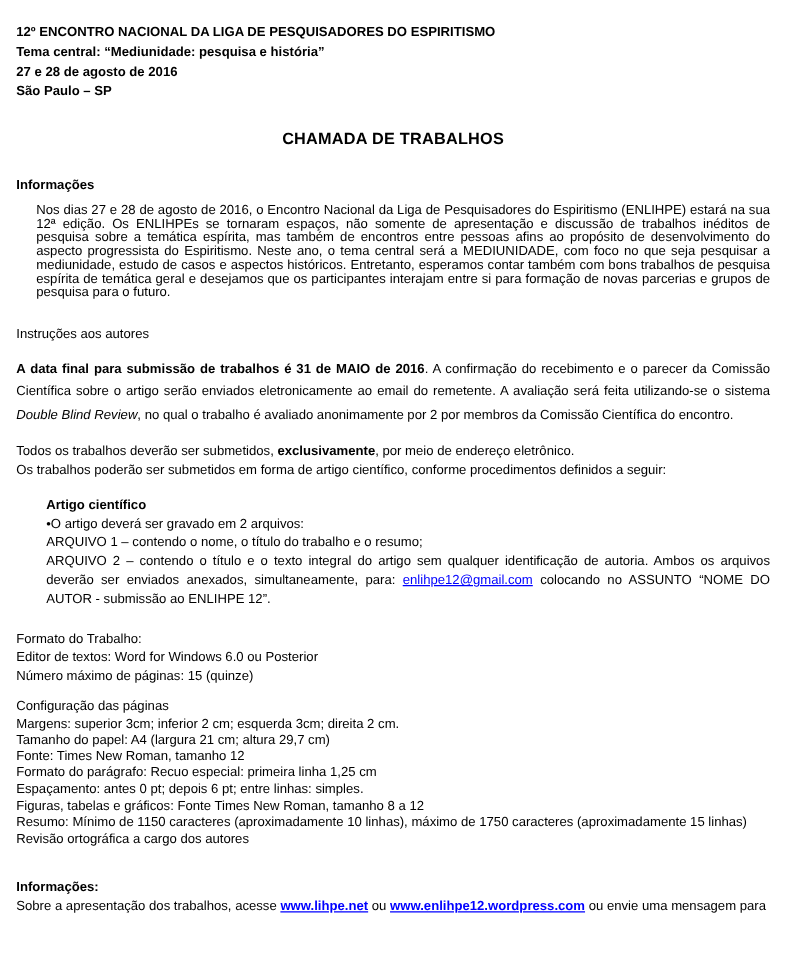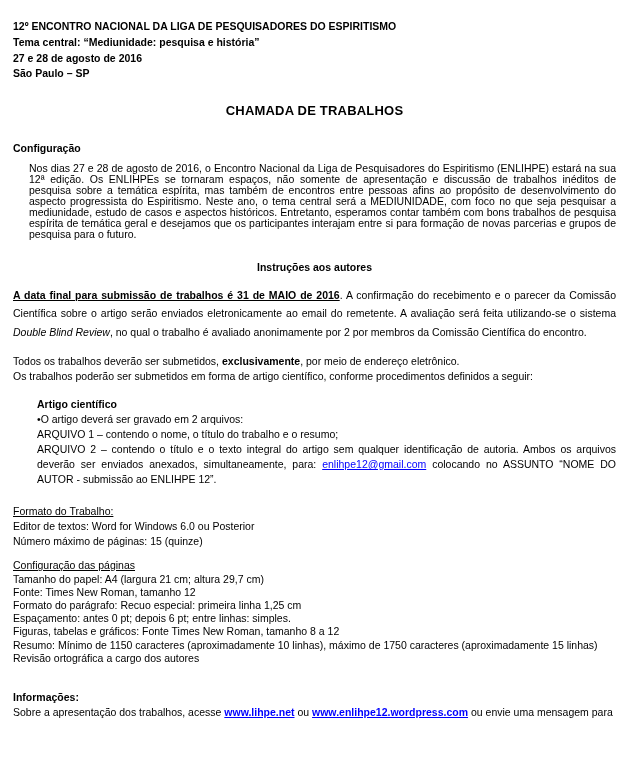--- a/index.html
+++ b/index.html
@@ -13,32 +13,32 @@
     color: #000000;
     -webkit-font-smoothing: antialiased;
   }
   .page {
     width: 629px;
     min-height: 778px;
     padding: 14px 13px 20px 13px;
     background: #ffffff;
   }
   .b { font-weight: bold; }
-  .u { text-decoration: underline; }
+  .u { }
   .i { font-style: italic; }
   .just { text-align: justify; }
 
   .doc-header { text-align: left; font-weight: bold; line-height: 15.8px; margin-top: 5px; }
   .main-title { text-align: center; font-weight: bold; font-size: 13px; margin-top: 21px; letter-spacing: 0.2px; }
 
   .sec-heading { font-weight: bold; }
   .apresentacao { margin-top: 24px; }
   .apresentacao .body { margin-top: 9px; line-height: 11px; margin-left: 16px; }
 
-  .instr-heading { margin-top: 21px; text-align: center; font-weight: bold; }
+  .instr-heading { margin-top: 21px; font-weight: normal; }
   .deadline { margin-top: 13px; line-height: 18.3px; }
   .submit-line { margin-top: 13px; line-height: 15px; }
   .forms-line { margin-top: 0; line-height: 15px; }
 
   .article-block { margin-top: 13px; line-height: 15px; margin-left: 24px; }
   .format-block { margin-top: 17px; line-height: 15px; }
   .setup-block { margin-top: 8px; }
   .setup-block .setup-heading { line-height: 16px; }
   .setup-block .setup-line { line-height: 13.1px; }
 
@@ -58,21 +58,21 @@
   <header class="doc-header">
     <div>12º ENCONTRO NACIONAL DA LIGA DE PESQUISADORES DO ESPIRITISMO</div>
     <div>Tema central: “Mediunidade: pesquisa e história”</div>
     <div>27 e 28 de agosto de 2016</div>
     <div>São Paulo – SP</div>
   </header>
 
   <h1 class="main-title">CHAMADA DE TRABALHOS</h1>
 
   <section class="apresentacao">
-    <div class="sec-heading">Configuração</div>
+    <div class="sec-heading">Informações</div>
     <p class="body just">Nos dias 27 e 28 de agosto de 2016, o Encontro Nacional da Liga de Pesquisadores do Espiritismo (ENLIHPE) estará na sua 12ª edição. Os ENLIHPEs se tornaram espaços, não somente de apresentação e discussão de trabalhos inéditos de pesquisa sobre a temática espírita, mas também de encontros entre pessoas afins ao propósito de desenvolvimento do aspecto progressista do Espiritismo. Neste ano, o tema central será a MEDIUNIDADE, com foco no que seja pesquisar a mediunidade, estudo de casos e aspectos históricos. Entretanto, esperamos contar também com bons trabalhos de pesquisa espírita de temática geral e desejamos que os participantes interajam entre si para formação de novas parcerias e grupos de pesquisa para o futuro.</p>
   </section>
 
   <div class="instr-heading">Instruções aos autores</div>
 
   <p class="deadline just"><span class="b u">A data final para submissão de trabalhos é 31 de MAIO de 2016</span><span>. A confirmação do recebimento e o parecer da Comissão Científica sobre o artigo serão enviados eletronicamente ao email do remetente. A avaliação será feita utilizando-se o sistema </span><span class="i">Double Blind Review</span><span>, no qual o trabalho é avaliado anonimamente por 2 por membros da Comissão Científica do encontro.</span></p>
 
   <p class="submit-line"><span>Todos os trabalhos deverão ser submetidos, </span><span class="b">exclusivamente</span><span>, por meio de endereço eletrônico.</span></p>
 
   <p class="forms-line">Os trabalhos poderão ser submetidos em forma de artigo científico, conforme procedimentos definidos a seguir:</p>
@@ -85,20 +85,21 @@
   </section>
 
   <section class="format-block">
     <div class="u">Formato do Trabalho:</div>
     <div>Editor de textos: Word for Windows 6.0 ou Posterior</div>
     <div>Número máximo de páginas: 15 (quinze)</div>
   </section>
 
   <section class="setup-block">
     <div class="u setup-heading">Configuração das páginas</div>
+    <div class="setup-line">Margens: superior 3cm; inferior 2 cm; esquerda 3cm; direita 2 cm.</div>
     <div class="setup-line">Tamanho do papel: A4 (largura 21 cm; altura 29,7 cm)</div>
     <div class="setup-line">Fonte: Times New Roman, tamanho 12</div>
     <div class="setup-line">Formato do parágrafo: Recuo especial: primeira linha 1,25 cm</div>
     <div class="setup-line">Espaçamento: antes 0 pt; depois 6 pt; entre linhas: simples.</div>
     <div class="setup-line">Figuras, tabelas e gráficos: Fonte Times New Roman, tamanho 8 a 12</div>
     <div class="setup-line">Resumo: Mínimo de 1150 caracteres (aproximadamente 10 linhas), máximo de 1750 caracteres (aproximadamente 15 linhas)</div>
     <div class="setup-line">Revisão ortográfica a cargo dos autores</div>
   </section>
 
   <section class="info-block">

